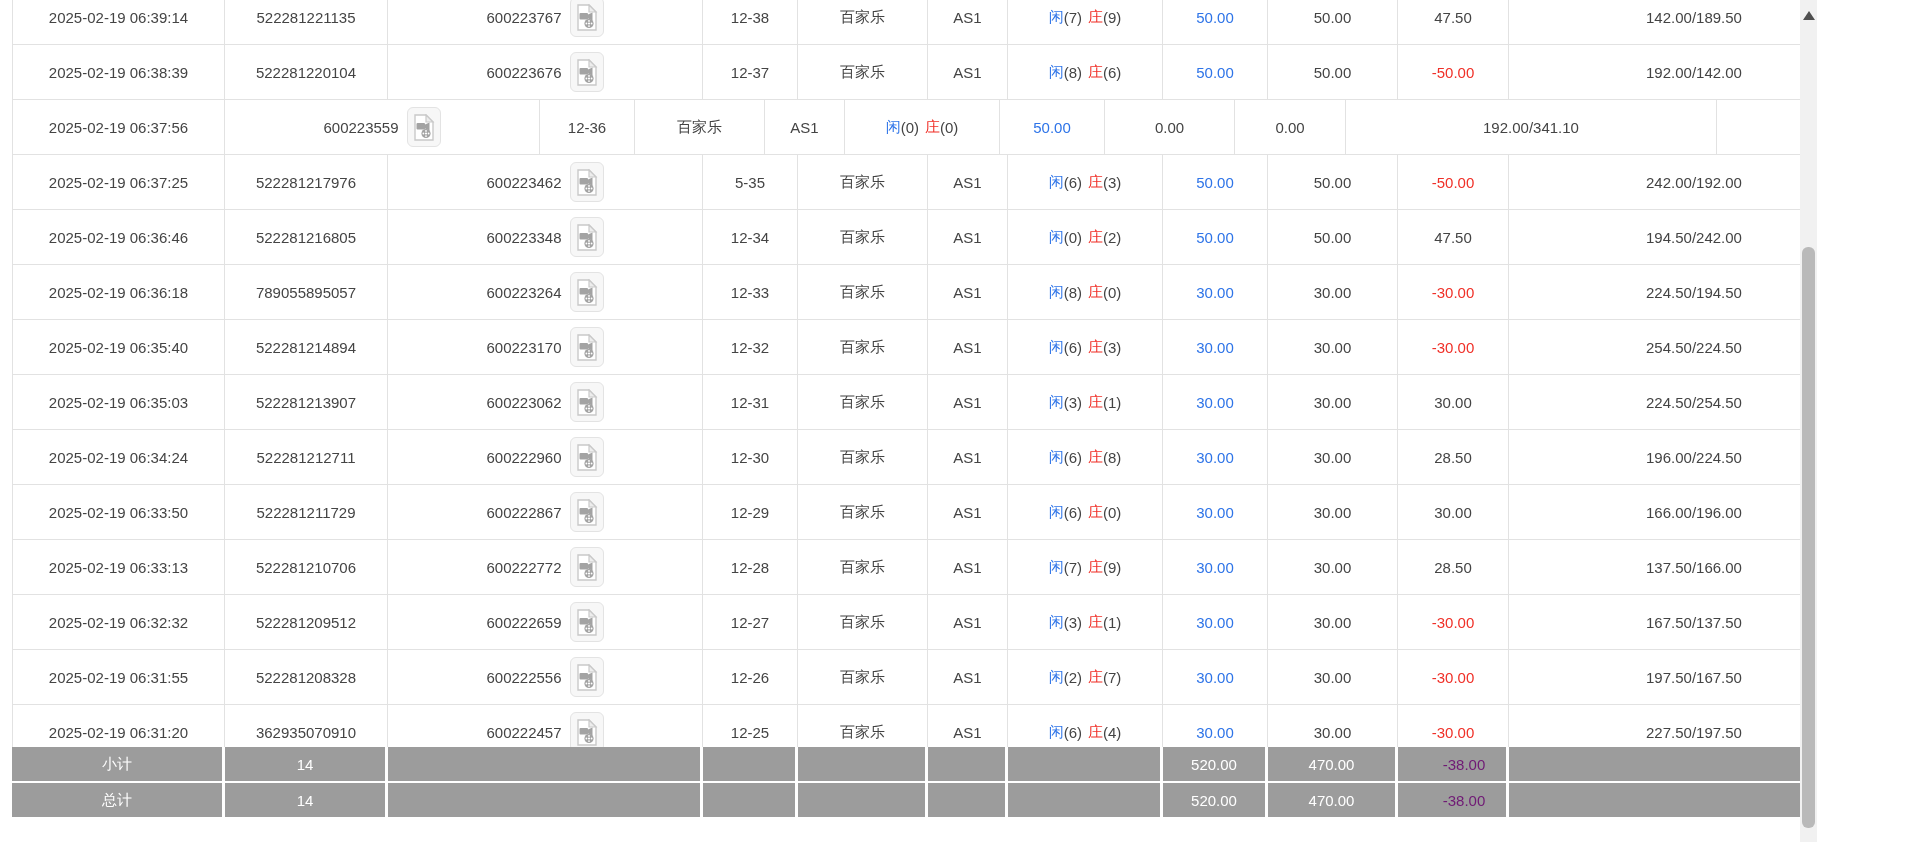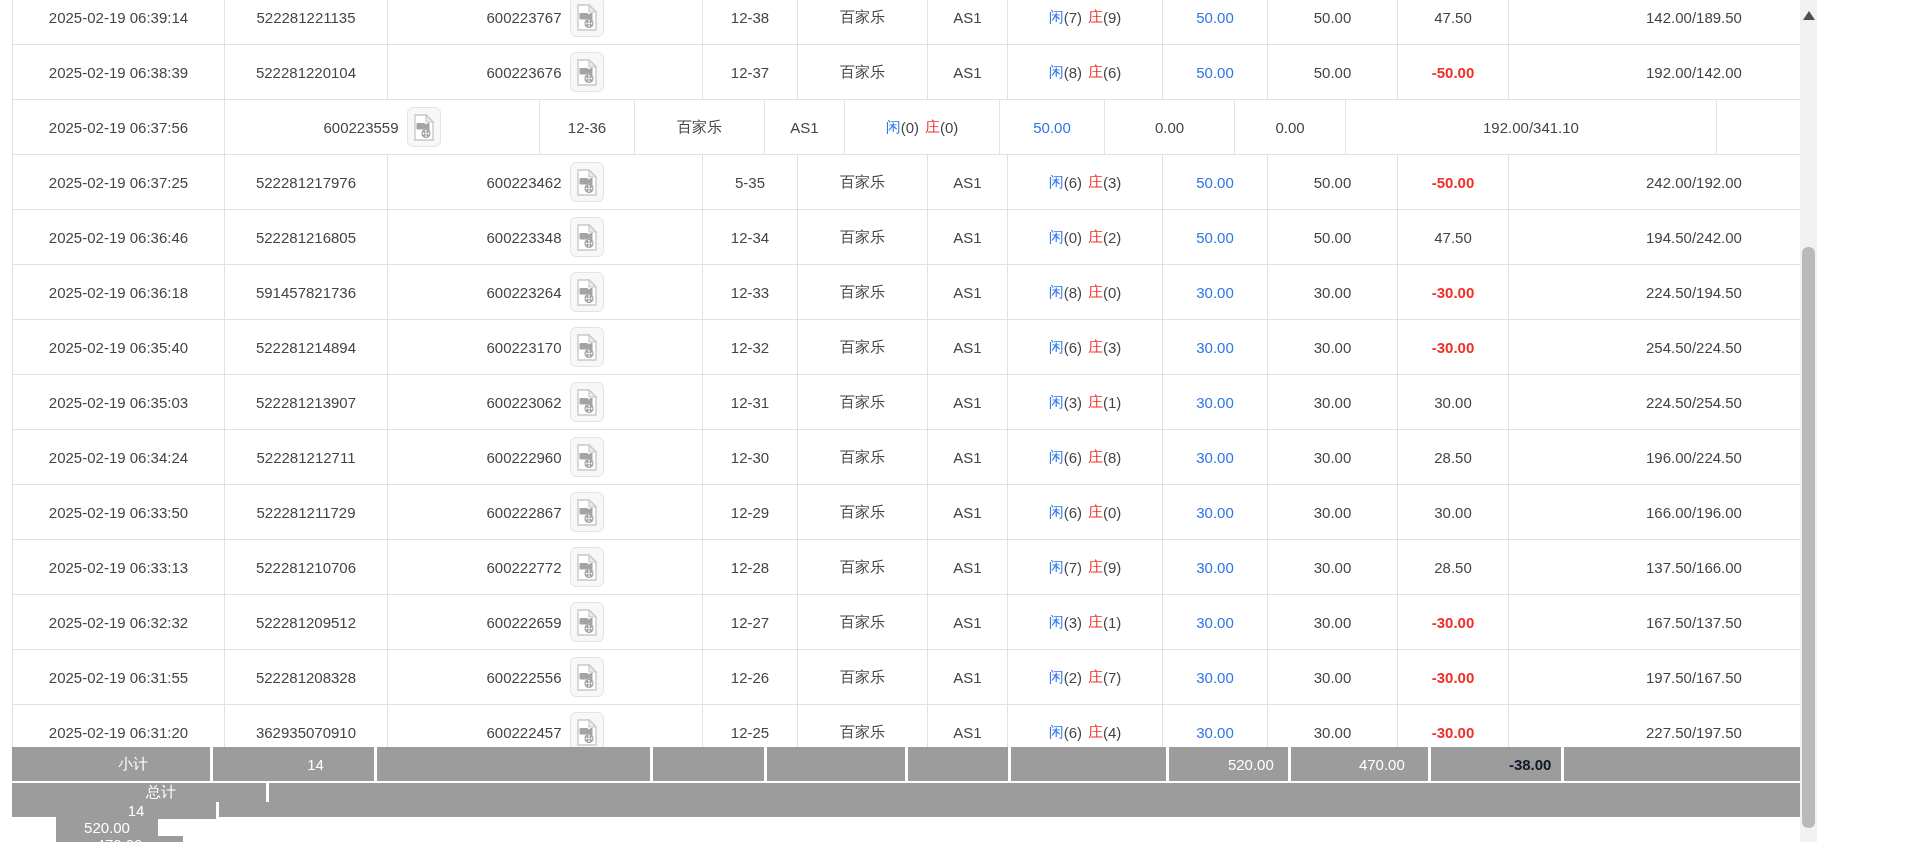--- a/index.html
+++ b/index.html
@@ -11,37 +11,37 @@
   .tr{display:flex;height:54px;border-bottom:1px solid #e2e2e2;}
   .td{
     box-sizing:border-box;height:100%;display:flex;align-items:center;justify-content:center;
     border-right:1px solid #e2e2e2;text-align:center;white-space:nowrap;
   }
   .tr .td:first-child{border-left:1px solid #e2e2e2;}
   .c1{width:213px;}.c2{width:163px;}.c3{width:315px;}.c4{width:95px;}.c5{width:130px;}
   .c6{width:80px;}.c7{width:155px;}.c8{width:105px;}.c9{width:130px;}.c10{width:111px;}.c11{width:371px;}
   .blue{color:#2e74e8;}
   .red{color:#f03028;}
-  .neg{color:#f03028;font-weight:bold;}
+  .neg{color:#f03028;}
   .bet-link{color:#2e74e8;text-decoration:none;cursor:pointer;}
   .banker-part{margin-left:6px;}
   .video-btn{
     width:34px;height:40px;margin-left:8px;padding:0;
     border:1px solid #e3e3e3;border-radius:6px;background:#f7f7f7;
     display:flex;align-items:center;justify-content:center;cursor:pointer;
   }
   
   .summary{position:absolute;left:12px;width:1868px;top:747px;}
   .srow{display:flex;height:34px;background:#9c9c9c;color:#fff;margin-bottom:2px;}
-  .srow .td{border-right:3px solid #fff;border-left:none;background:#9c9c9c;margin-left:44px;}
+  .srow .td{border-right:3px solid #fff;border-left:none;background:#9c9c9c;}
   .srow .td:last-child{border-right:none;}
-  .srow.total{margin-bottom:0;flex-direction:column;}
+  .srow.total{margin-bottom:0;}
   .srow.total .td:first-child{border-bottom-left-radius:5px;}
   .srow.total .td:last-child{border-bottom-right-radius:5px;}
-  .srow .neg{color:#0f172a;padding-left:24px;}
+  .srow .neg{color:#701a75;padding-left:24px;}
   
   .sb-track{position:absolute;right:0;top:0;width:17px;height:842px;background:#f1f1f1;}
   .sb-arrow-up{
     position:absolute;top:11px;left:50%;transform:translateX(-50%);
     width:0;height:0;border-left:6px solid transparent;border-right:6px solid transparent;
     border-bottom:9px solid #4f4f4f;cursor:pointer;
   }
   .sb-thumb{
     position:absolute;top:247px;left:2px;width:13px;height:581px;
     background:#b9b9b9;border-radius:6px;cursor:pointer;
@@ -227,21 +227,21 @@
     </div>
     <div class="td c8">
       <a class="bet-link">50.00</a>
     </div>
     <div class="td c9">50.00</div>
     <div class="td c10">47.50</div>
     <div class="td c11">194.50/242.00</div>
   </div>
       <div class="tr">
     <div class="td c1">2025-02-19 06:36:18</div>
-    <div class="td c2">591457821736</div>
+    <div class="td c2">789055895057</div>
     <div class="td c3">
       <span>600223264</span>
       <button class="video-btn">
         <svg width="22" height="27" viewBox="0 0 22 27">
           <path d="M2 1 h11 l7 7 v18 h-18 z" fill="#ffffff" stroke="#c9c9c9" stroke-width="1.4"></path>
           <path d="M13 1 l7 7 h-7 z" fill="#ededed" stroke="#c9c9c9" stroke-width="1.2"></path>
           <rect x="3.5" y="9" width="8.5" height="6.5" rx="1" fill="#a3a3a3"></rect>
           <polygon points="12,10.5 16.5,8.5 16.5,16.5 12,14.5" fill="#a3a3a3"></polygon>
           <circle cx="13" cy="19.5" r="4.6" fill="#a3a3a3"></circle>
           <circle cx="13" cy="19.5" r="1.1" fill="#ffffff"></circle>

